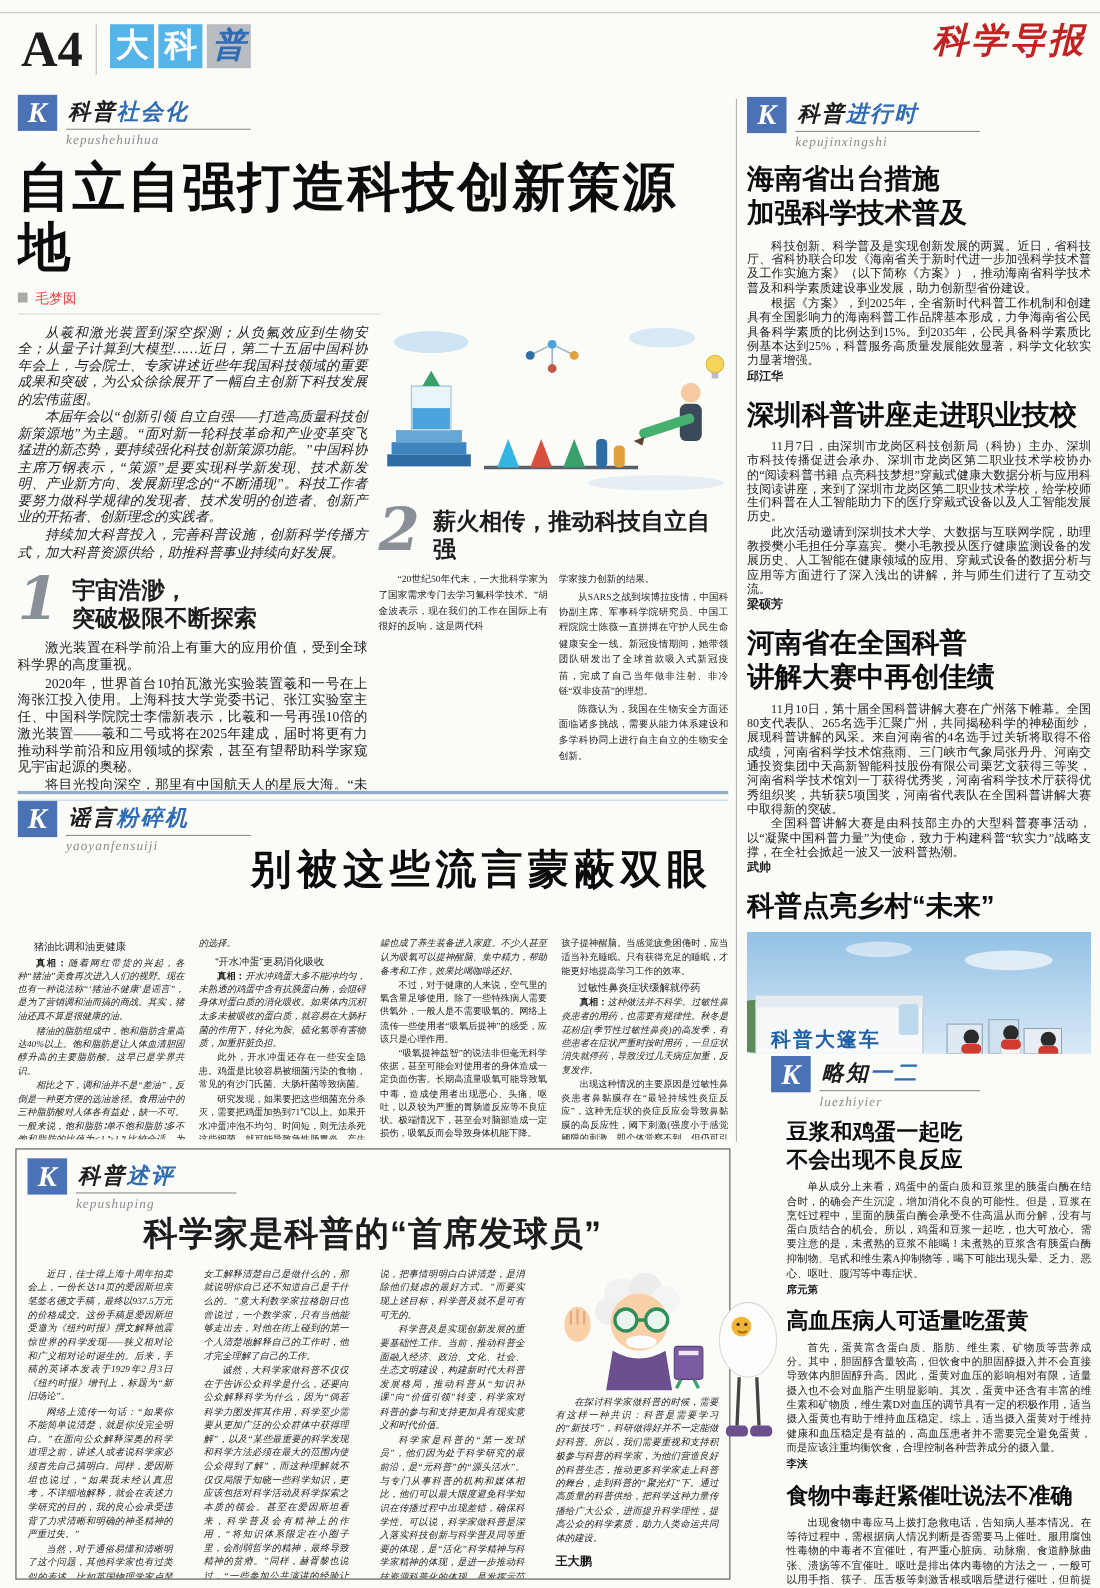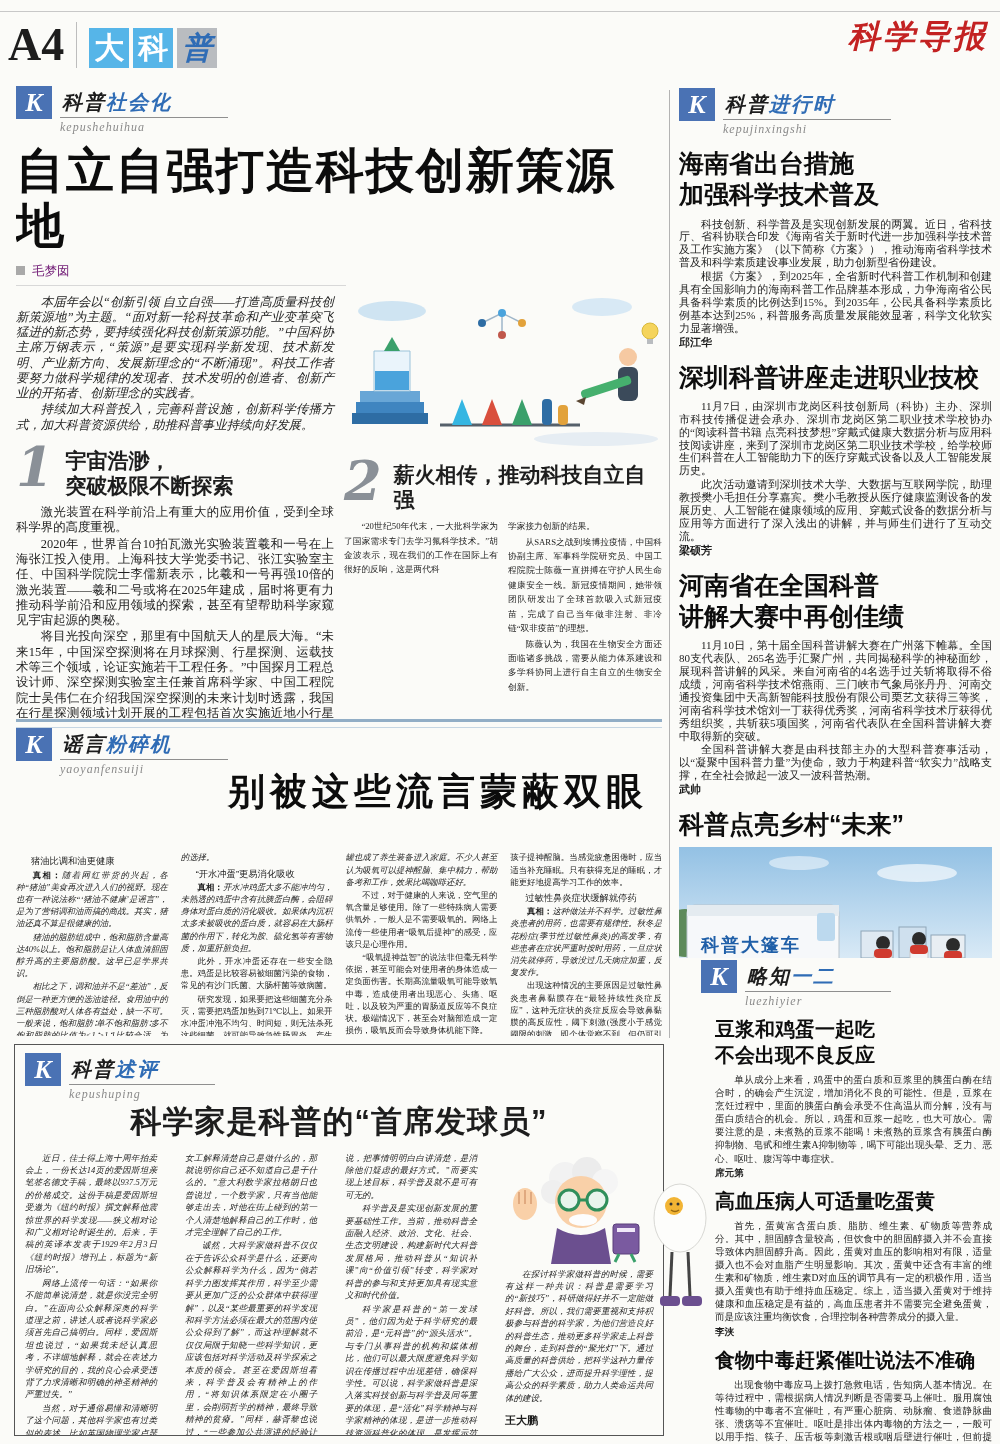--- a/index.html
+++ b/index.html
@@ -1,20 +1,20 @@
 <!DOCTYPE html>
 <html><head>
 <meta charset="utf-8">
 <style>
   html,body{margin:0;padding:0}
   body{width:1000px;height:1444px;position:relative;background:#fbfbf8;color:#1d1d1d;
        font-family:"Liberation Serif","DejaVu Serif",serif;overflow:hidden}
   
   .rule-top{position:absolute;top:11px;left:0;width:1000px;border-top:1px solid #c8c8c8}
-  .hdr-left{position:absolute;left:8px;top:22px;display:flex;align-items:flex-end;gap:12px}
+  .hdr-left{position:absolute;left:19px;top:22px;display:flex;align-items:flex-start;gap:12px}
   .pageno{font:700 46px/1 "Liberation Serif","DejaVu Serif",serif}
   .hdr-vline{width:1px;height:46px;background:#bdbdbd}
   .blocks{display:flex;gap:4px}
   .blkchar{width:40px;height:40px;text-align:center;font:700 30px/40px "Liberation Sans","DejaVu Sans",sans-serif;color:#fff}
   .blkchar.b1{background:#56b5e8}
   .blkchar.b2{background:#b9bcc0;color:#2f6cb5;font-family:"Liberation Serif",serif;font-style:italic}
   .hdr-right{position:absolute;right:12px;top:20px;display:flex;align-items:center;gap:16px}
   .masthead{color:#c32222;font:700 italic 32px/1 "Liberation Serif","DejaVu Serif",serif;letter-spacing:3px}
   .hdr-info{font:11.5px/1.55 "Liberation Sans","DejaVu Sans",sans-serif;color:#2c2c2c}
   .hdr-info .sq{display:inline-block;width:8px;height:8px;background:#9fb3c8;margin-right:5px}
@@ -32,21 +32,21 @@
   .blk[data-t="c"],.blk[data-t="ck"]{text-indent:0}
   .blk[data-t="k"],.blk[data-t="ck"]{font-style:italic}
   .blk[data-t="h"]{text-indent:1.6em;font-weight:400;font-style:normal;
       font-family:"Liberation Sans","DejaVu Sans",sans-serif;margin:3px 0 2px}
   .blk[data-t="sign"]{text-align:left;text-indent:0;font-weight:700;font-style:normal;padding-right:4px}
   .lead{font-style:normal;font-weight:700}
   
   .main-sec{position:absolute;left:16px;top:86px;width:646px;height:632px;overflow:hidden}
   .headline{font:900 48px/1.15 "Liberation Sans","DejaVu Sans",sans-serif;letter-spacing:2px;
             color:#0c0c0c;margin:10px 0 8px}
-  .byline{font:12.5px/1 "Liberation Sans","DejaVu Sans",sans-serif;color:#701a75;
+  .byline{font:12.5px/1 "Liberation Sans","DejaVu Sans",sans-serif;color:#ef4444;
           border-bottom:1px solid #d8d8d8;width:330px;padding:4px 0 7px}
   .byline .sq{display:inline-block;width:9px;height:9px;background:#a9a9a9;margin-right:7px}
   .main-cols{display:flex;gap:10px;margin-top:9px}
   .mcol{width:318px;flex:0 0 auto}
   .intro{font-size:12.4px;line-height:15.2px}
   .part-head{display:flex;gap:12px;align-items:flex-start;margin:12px 0 7px}
   .part-num{font:700 italic 54px/0.85 "DejaVu Serif","Liberation Serif",serif;color:#8a9097}
   .part-title{font:700 21px/1.2 "Liberation Sans","DejaVu Sans",sans-serif;white-space:pre-line;padding-top:3px}
   .p1body{font-size:12.4px;line-height:15.3px}
   .subcols{display:flex;gap:10px}
@@ -113,20 +113,21 @@
       <div class="badge-cn"><span>科普</span><span class="badge-blue">社会化</span></div>
       <div class="badge-py">kepushehuihua</div>
     </div>
   </div>
   <h1 class="headline">自立自强打造科技创新策源地</h1>
   <div class="byline"><span class="sq"></span><span>毛梦囡</span></div>
   <div class="main-cols">
 
     <div class="mcol">
       <div class="intro">
+  <p class="blk" data-t="k"><b class="lead"></b><span>从羲和激光装置到深空探测；从负氟效应到生物安全；从量子计算到大模型……近日，第二十五届中国科协年会上，与会院士、专家讲述近些年我国科技领域的重要成果和突破，为公众徐徐展开了一幅自主创新下科技发展的宏伟蓝图。</span></p>
 
   <p class="blk" data-t="k"><b class="lead"></b><span>本届年会以“创新引领 自立自强——打造高质量科技创新策源地”为主题。“面对新一轮科技革命和产业变革突飞猛进的新态势，要持续强化科技创新策源功能。”中国科协主席万钢表示，“策源”是要实现科学新发现、技术新发明、产业新方向、发展新理念的“不断涌现”。科技工作者要努力做科学规律的发现者、技术发明的创造者、创新产业的开拓者、创新理念的实践者。</span></p>
 
   <p class="blk" data-t="k"><b class="lead"></b><span>持续加大科普投入，完善科普设施，创新科学传播方式，加大科普资源供给，助推科普事业持续向好发展。</span></p>
 </div>
       <div class="part-head">
         <div class="part-num">1</div>
         <div class="part-title">宇宙浩渺，
 突破极限不断探索</div>
       </div>

